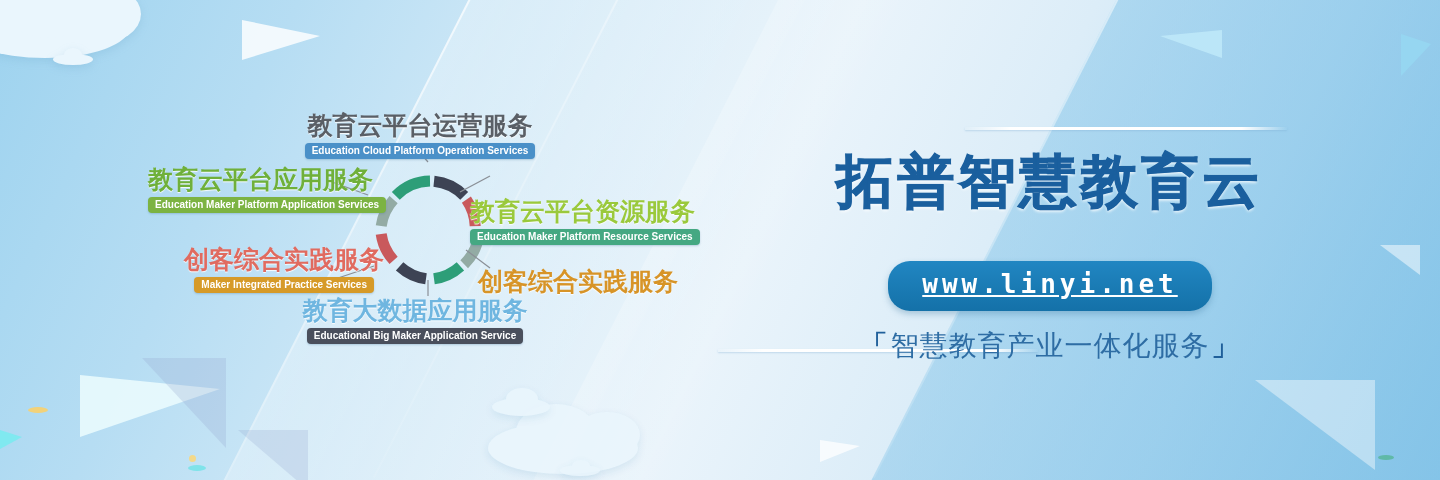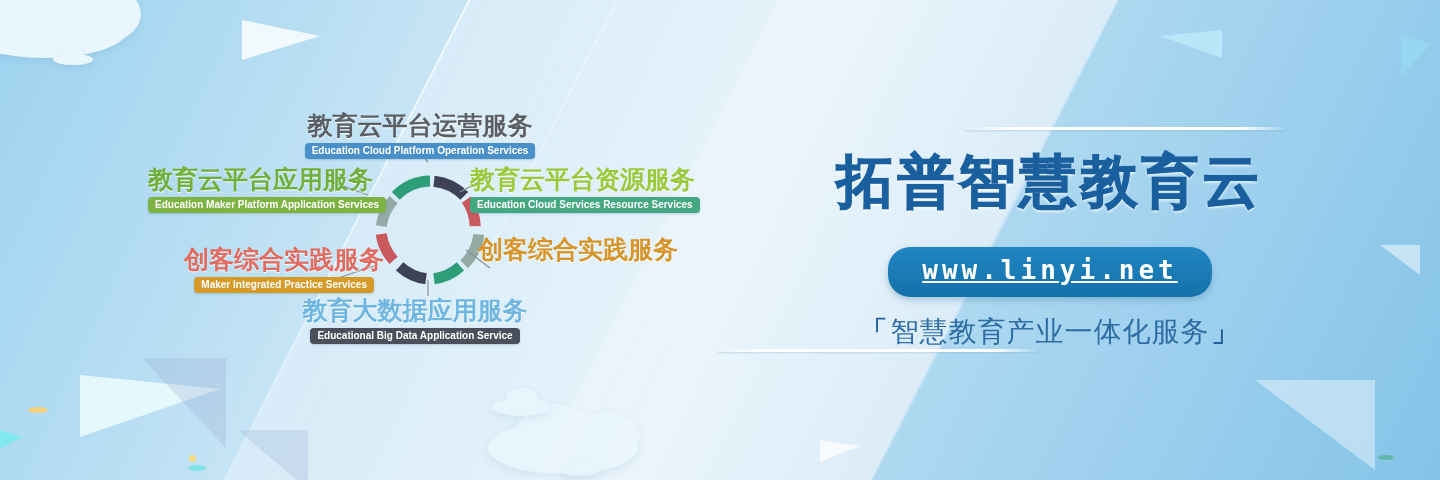--- a/index.html
+++ b/index.html
@@ -54,21 +54,21 @@
   
   #right-block{position:absolute;left:700px;top:100px;width:700px;text-align:center;}
   #brand-title{
     font-family:"DejaVu Serif","Liberation Serif",serif;
     font-weight:bold;font-size:57px;letter-spacing:4px;color:#1a5f9e;
     margin:52px 0 16px 0;line-height:1;
     text-shadow:0 2px 3px rgba(255,255,255,.85), 0 0 1px #16568f;
     -webkit-text-stroke:1px #1a5f9e;
   }
   #url-pill{
-    display:inline-block;margin-top:22px;
+    display:inline-block;margin-top:36px;
     padding:9px 34px 11px 34px;border-radius:22px;
     background:linear-gradient(to bottom,#2186c2,#1471a8);
     color:#ffffff;font-size:26px;font-weight:bold;letter-spacing:4px;
     font-family:"DejaVu Sans Mono","Liberation Mono",monospace;
     box-shadow:0 3px 6px rgba(60,120,160,.35);
     line-height:1.15;
   }
   #tagline{
     margin-top:18px;font-size:28px;color:#2e6da4;letter-spacing:1px;
     line-height:1.2;display:flex;justify-content:center;align-items:flex-start;
@@ -87,21 +87,21 @@
     font-family:"DejaVu Sans","Liberation Sans",sans-serif;
     text-shadow:0 1px 1px rgba(255,255,255,.9);
   }
   .lbl .en{
     display:inline-block;margin-top:3px;
     padding:2px 7px 3px 7px;border-radius:4px;
     color:#ffffff;font-size:10px;font-weight:bold;line-height:1.15;
     font-family:"Liberation Sans","DejaVu Sans",sans-serif;
     box-shadow:0 1px 2px rgba(70,120,155,.3);
   }
-  .lbl.right{text-align:left;}
+  .lbl.right{text-align:left;margin-top:32px;}
   .lbl.left{text-align:right;}
   .lbl.center{text-align:center;}
 
   #lbl-operation{left:95px;top:12px;width:330px;}
   #lbl-application{left:-12px;top:66px;width:210px;}
   #lbl-resource{left:310px;top:66px;width:230px;}
   #lbl-research{left:318px;top:136px;width:210px;}
   #lbl-maker{left:24px;top:146px;width:190px;}
   #lbl-bigdata{left:120px;top:197px;width:270px;}
 </style>
@@ -193,35 +193,35 @@
       <div class="en" style="background:#4a90c8;">Education Cloud Platform Operation Services</div>
     </div>
 
     <div class="lbl left" id="lbl-application">
       <div class="cn" style="color:#6fb03a;">教育云平台应用服务</div>
       <div class="en" style="background:#7cb342;">Education Maker Platform Application Services</div>
     </div>
 
     <div class="lbl right" id="lbl-resource">
       <div class="cn" style="color:#9ac93c;">教育云平台资源服务</div>
-      <div class="en" style="background:#45a882;">Education Cloud Services Resource Services</div>
+      <div class="en" style="background:#45a882;">Education Maker Platform Resource Services</div>
     </div>
 
     <div class="lbl right" id="lbl-research">
       <div class="cn" style="color:#d79428;">创客综合实践服务</div>
     </div>
 
     <div class="lbl left" id="lbl-maker">
       <div class="cn" style="color:#e06b60;">创客综合实践服务</div>
       <div class="en" style="background:#d69a28;">Maker Integrated Practice Services</div>
     </div>
 
     <div class="lbl center" id="lbl-bigdata">
       <div class="cn" style="color:#6fb6e0;">教育大数据应用服务</div>
-      <div class="en" style="background:#4a4f5c;">Educational Big Data Application Service</div>
+      <div class="en" style="background:#4a4f5c;">Educational Big Maker Application Service</div>
     </div>
   </div>
 
   <div id="right-block">
     <h1 id="brand-title">拓普智慧教育云</h1>
     <div>
       <a id="url-pill" href="#">www.linyi.net</a>
     </div>
     <div id="tagline">
       <span class="brk open">「</span>

